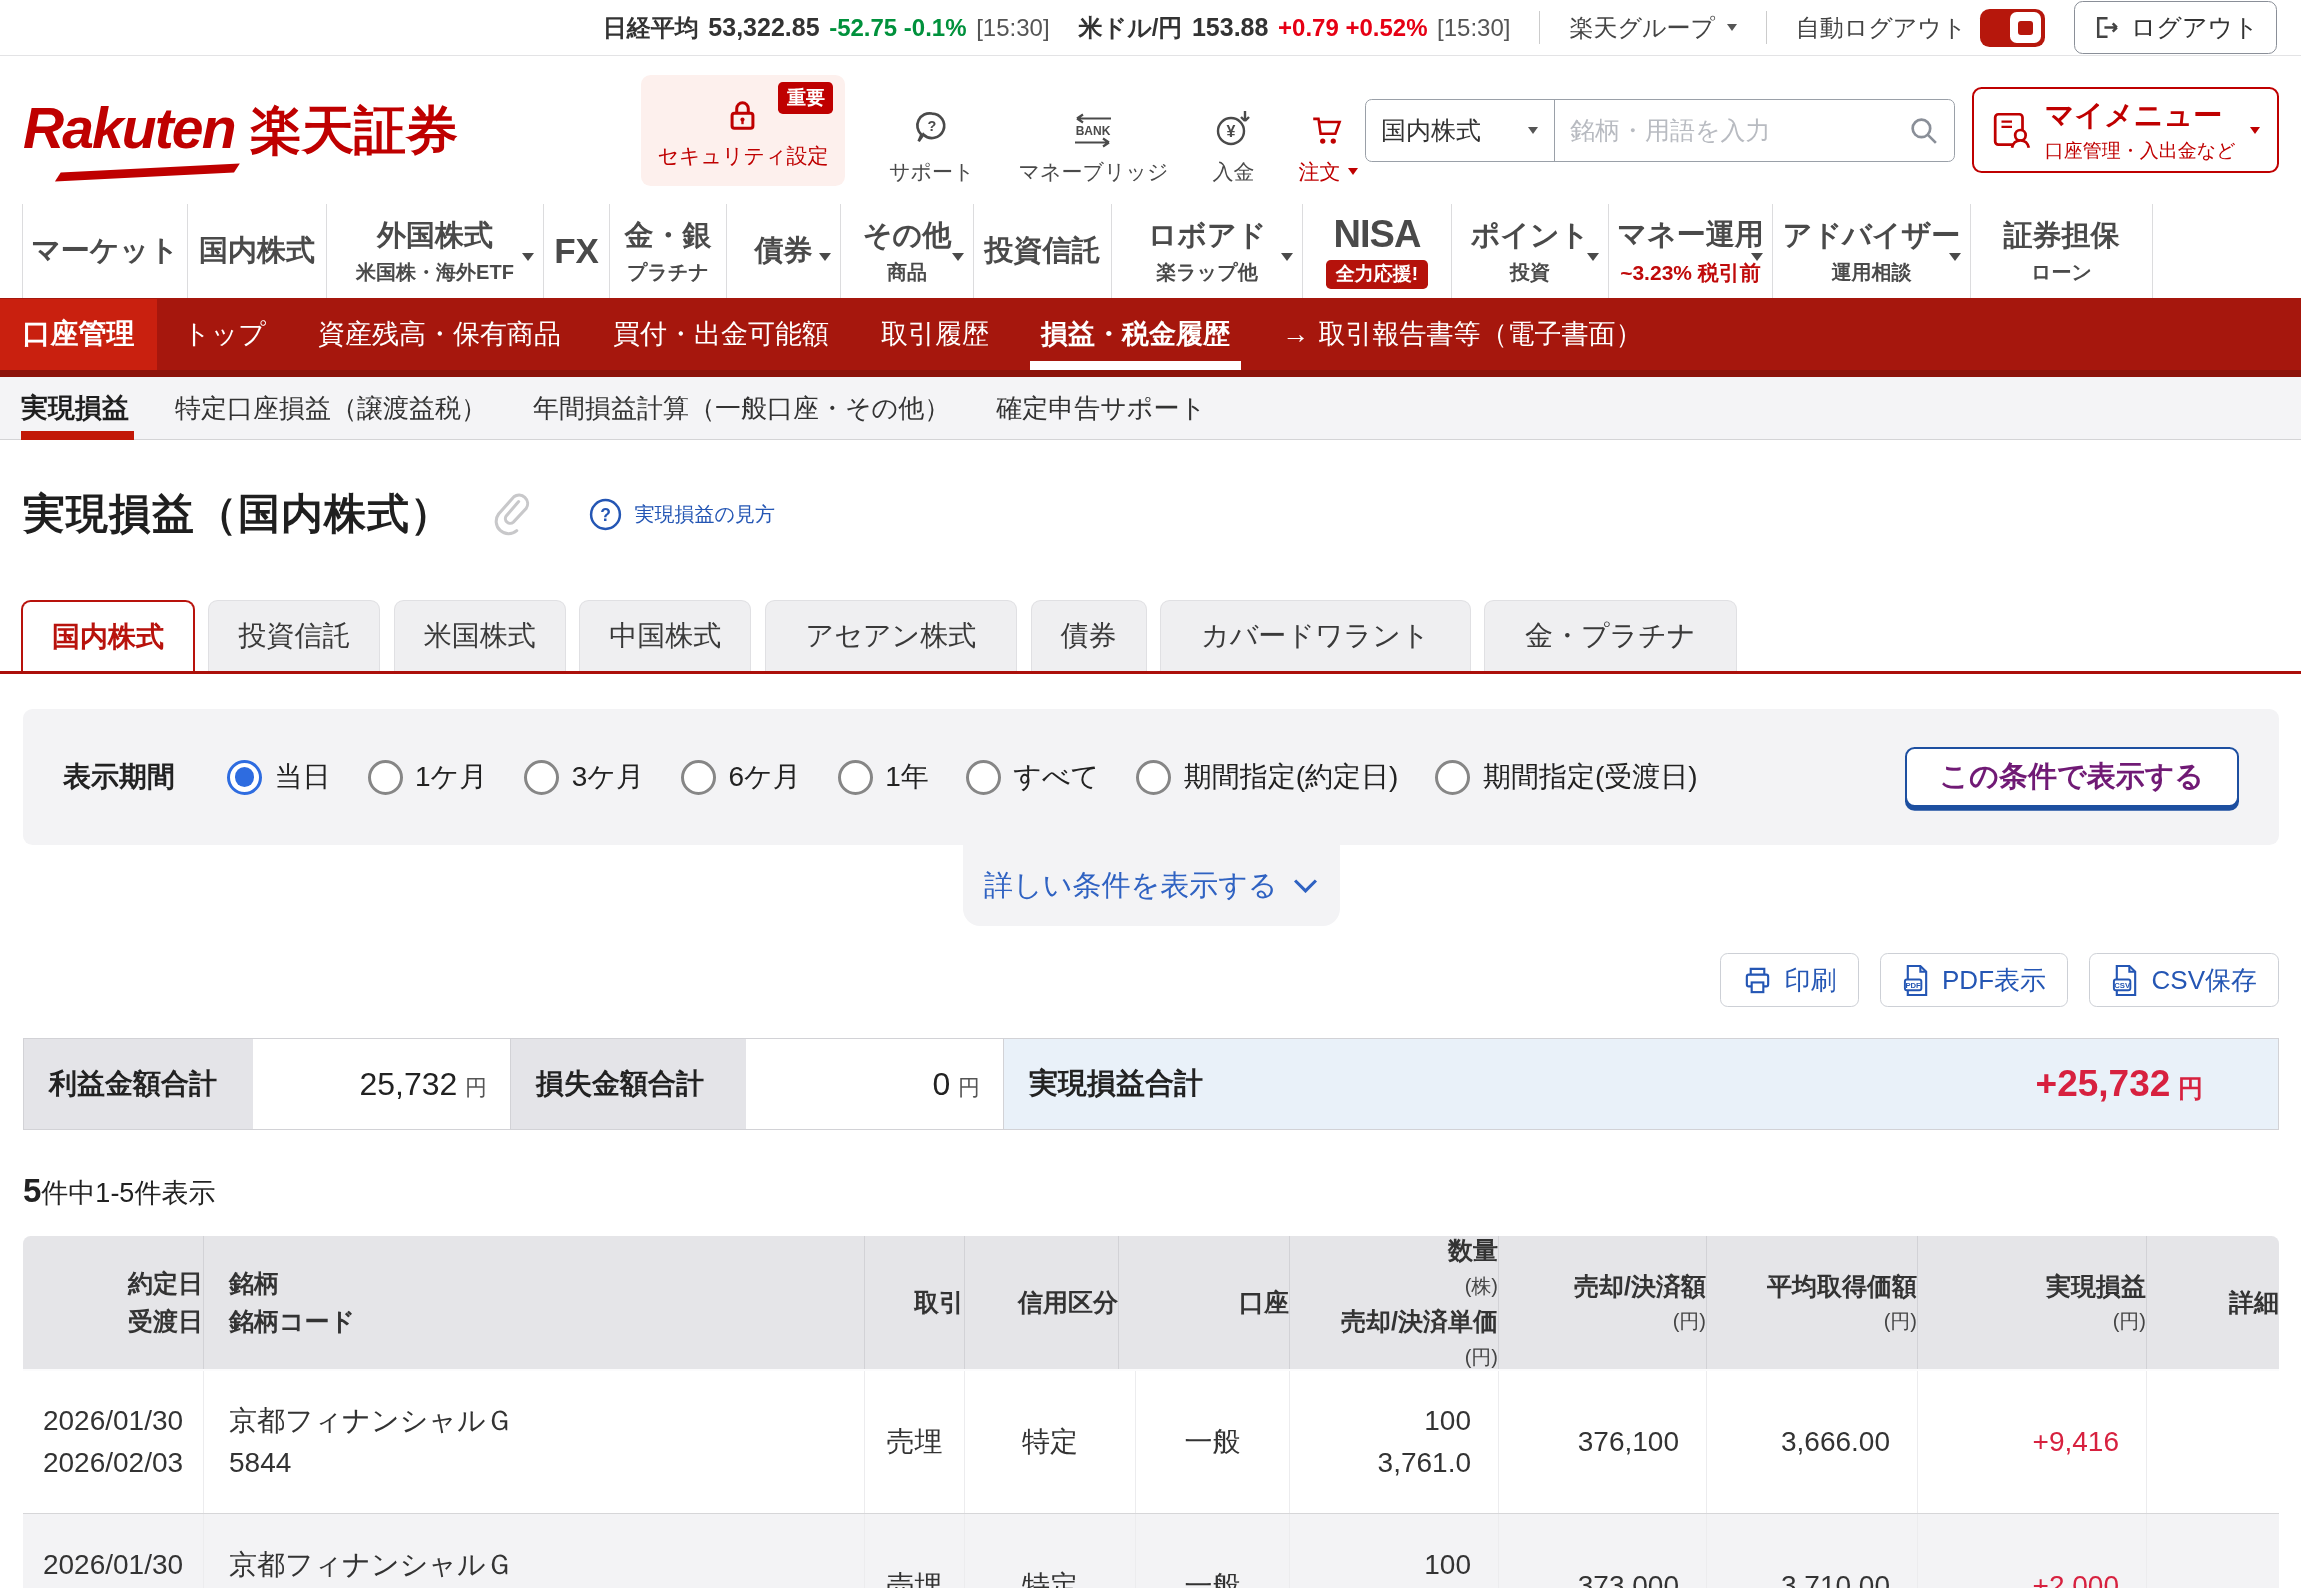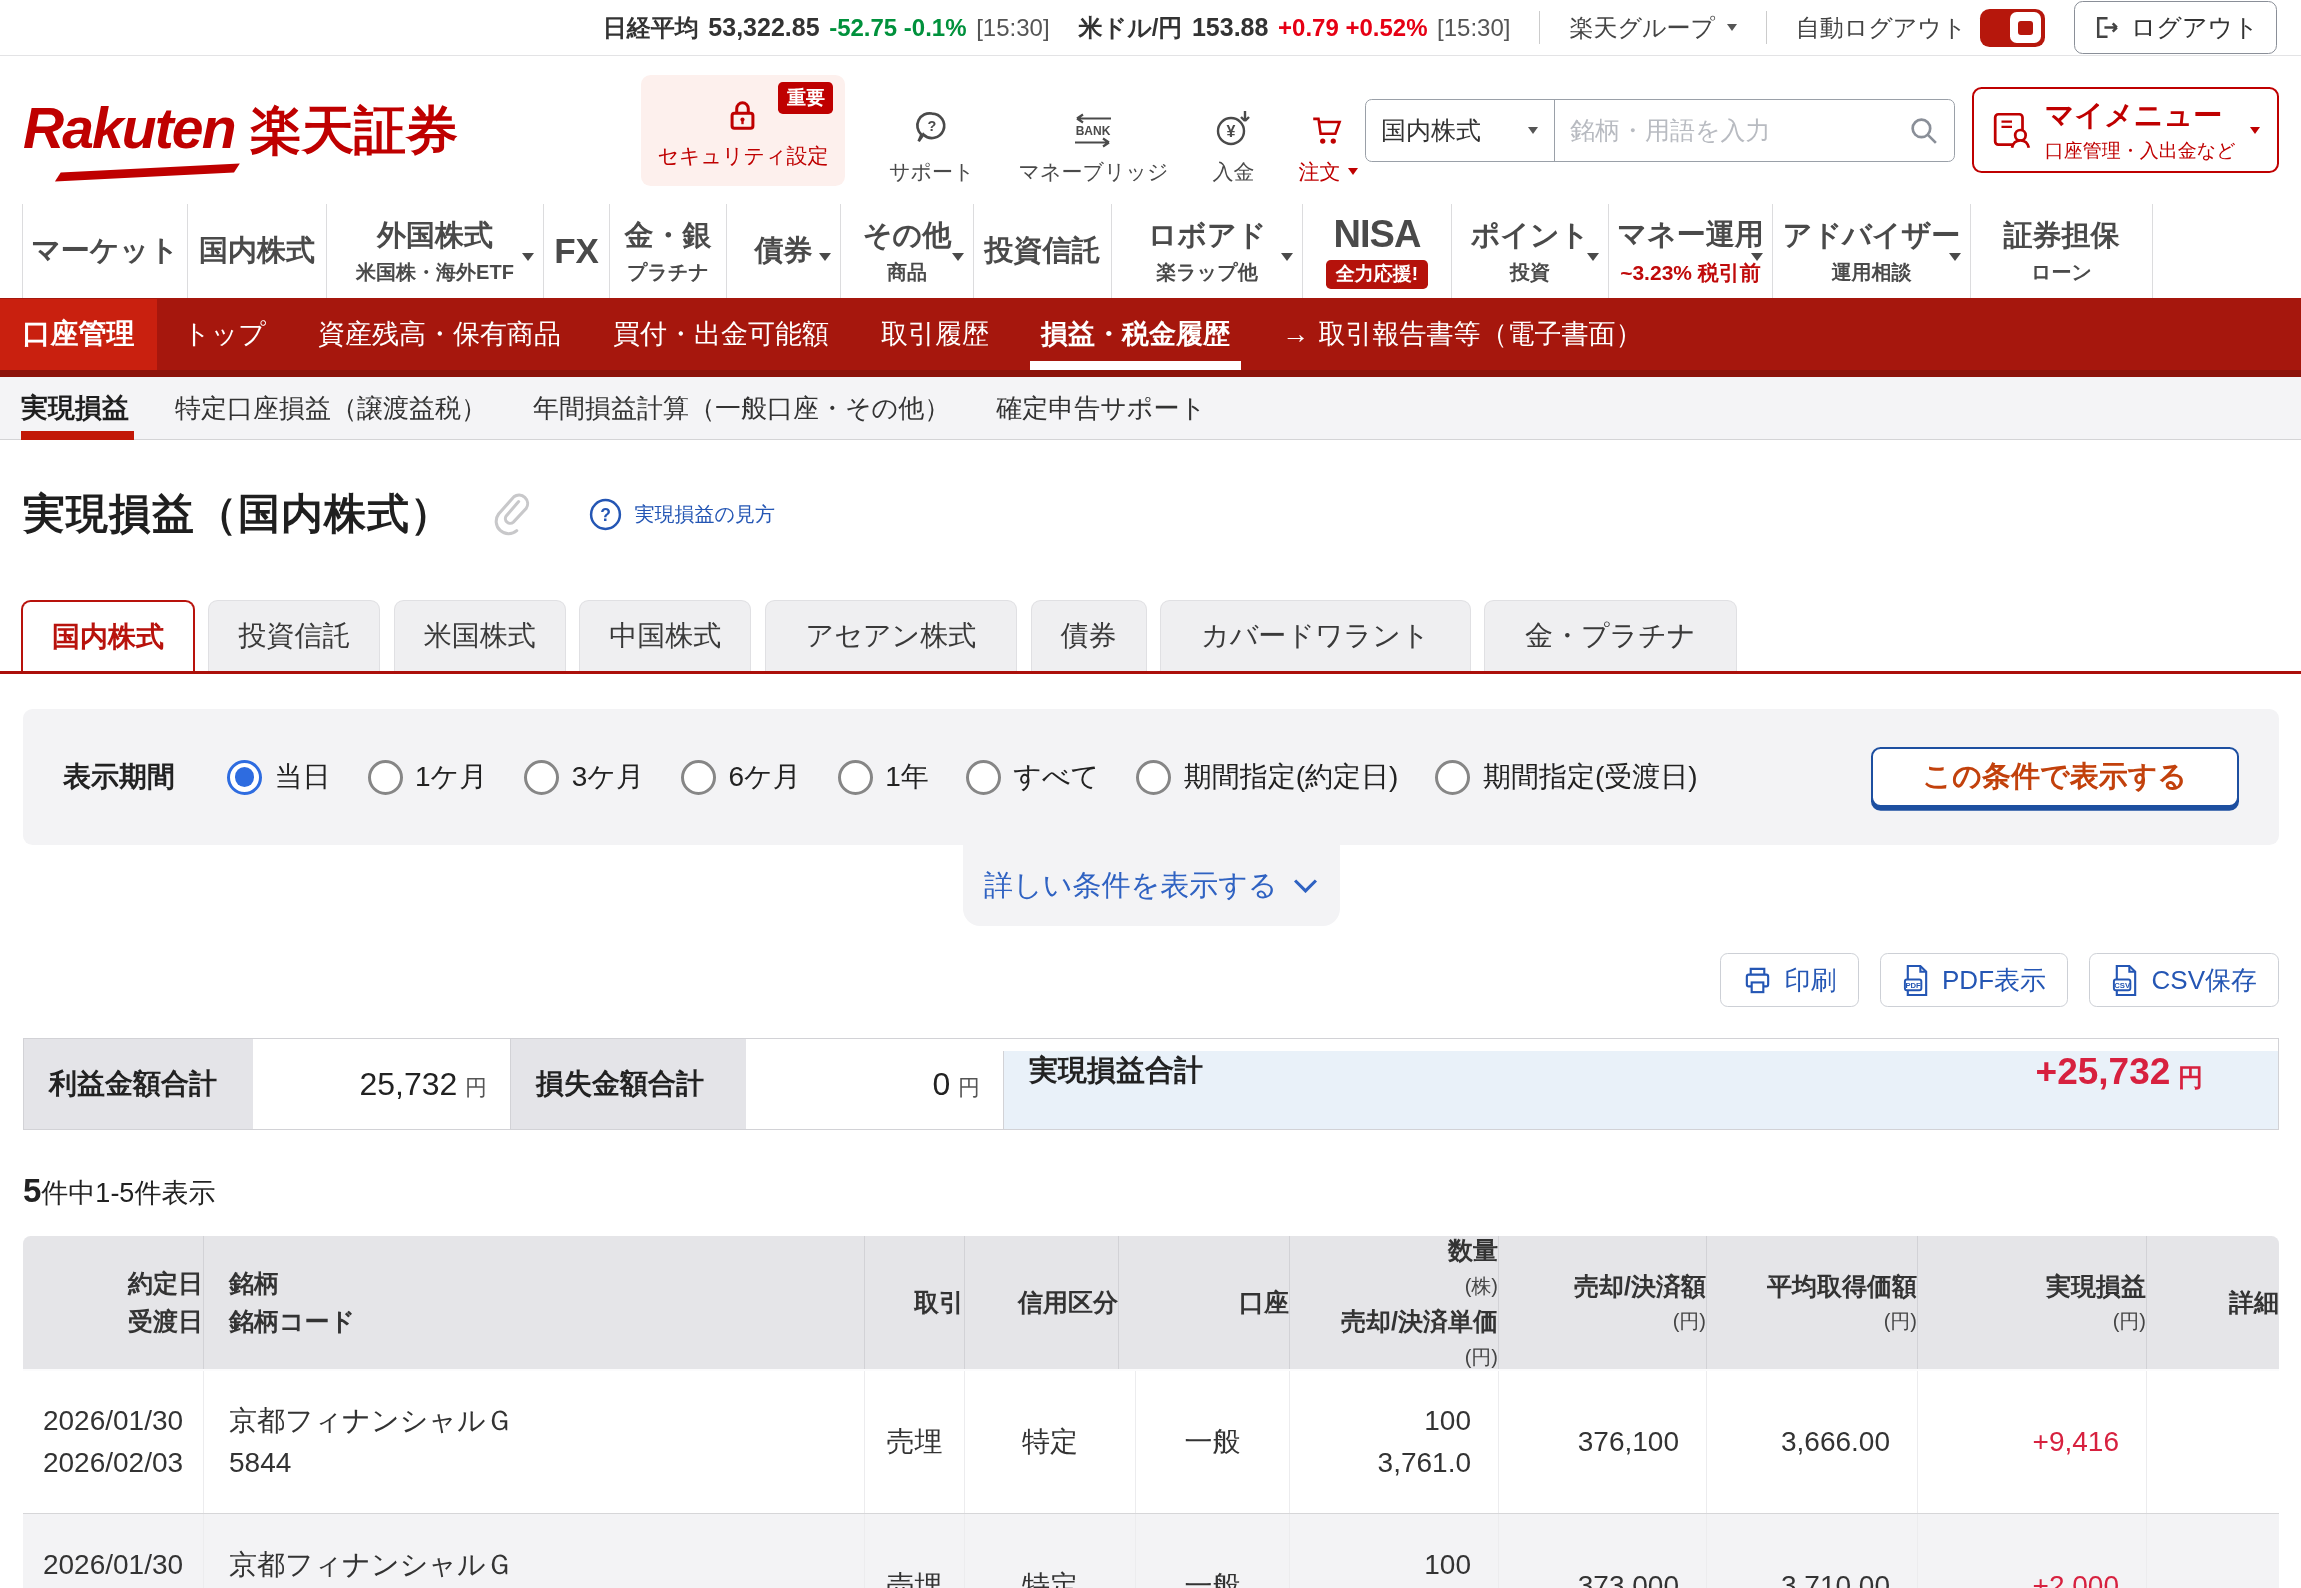--- a/index.html
+++ b/index.html
@@ -133,22 +133,22 @@
   .filter-panel { margin:35px 23px 0; background:#f3f3f5; border-radius:9.6px; height:136px;
     display:flex; align-items:center; padding:0 40px; }
   .f-label { font-size:28px; font-weight:bold; color:#222; margin-right:52px; }
   .opt { display:flex; align-items:center; gap:12.5px; margin-right:37px; font-size:28px;
     color:#222; cursor:pointer; white-space:nowrap; }
   .radio { position:relative; width:35px; height:35px; border-radius:50%;
     border:3.8px solid #868686; background:#fff; flex:0 0 auto; }
   .radio.checked { border-color:#2e6ce0; }
   .radio.checked::after { content:""; position:absolute; inset:4.8px; border-radius:50%;
     background:#2e6ce0; }
-  .apply-btn { margin-left:auto; height:60px; padding:0 50px; background:#fff;
-    border:2.9px solid #1d4fa0; border-radius:9.6px; color:#c2410c; font-weight:bold;
+  .apply-btn { margin-left:auto; height:60px; padding:0 33px; background:#fff;
+    border:2.9px solid #1d4fa0; border-radius:9.6px; color:#701a75; font-weight:bold;
     font-size:29px; box-shadow:0 3.8px 0 #1d4fa0; cursor:pointer; white-space:nowrap;font-family:Liberation Mono, monospace; }
   .more-tab { width:377px; height:81px; margin:0 auto; background:#f3f3f5;
     border-radius:0 0 17.3px 17.3px; display:flex; align-items:center; justify-content:center;
     gap:15.4px; cursor:pointer; }
   .more-link { font-size:29px; color:#2f62c2; }
 
   
   .actions-row { margin:27px 23px 0; display:flex; justify-content:flex-end; gap:21px; }
   .act-btn { height:54px; padding:0 21px; background:#fff; border:1.9px solid #cdd0d6;
     border-radius:7.7px; display:flex; align-items:center; gap:11.5px; font-size:26px;
@@ -157,21 +157,21 @@
   
   .summary-bar { margin:31px 23px 0; border:1.9px solid #d2d2d6; display:flex; height:92px; }
   .s-lbl { width:229px; background:#e4e4e8; display:flex; align-items:center;
     padding-left:25px; font-size:28px; font-weight:bold; color:#222; }
   .s-lbl.b2 { width:236px; border-left:1.9px solid #d2d2d6; }
   .s-val { width:257px; background:#fff; display:flex; align-items:center;
     justify-content:flex-end; padding-right:23px; }
   .s-num { font-size:32px; color:#222; }
   .s-unit { font-size:22px; color:#555; margin-left:7.7px; margin-top:7.7px; }
   .s-total { flex:1; background:#e9f1f9; border-left:1.9px solid #d2d2d6; display:flex;
-    padding:0 75px 0 25px;margin-top:12px; }
+    align-items:center; padding:0 75px 0 25px; }
   .s-total .lbl { font-size:29px; font-weight:bold; color:#222; }
   .s-total .num { margin-left:auto; font-size:37px; font-weight:bold; color:#d7213f; }
   .s-total .unit { font-size:25px; color:#d7213f; margin-left:7.7px; margin-top:9.6px; font-weight:bold; }
 
   
   .count-row { margin:42px 23px 0; font-size:27px; color:#222; }
   .count-row .big { font-size:33px; font-weight:bold; }
   .pl-table { margin:25px 23px 0; }
   .thead { display:flex; background:#e5e5e8; border-radius:7.7px 7.7px 0 0; height:133px; }
   .th { display:flex; flex-direction:column; align-items:flex-end; justify-content:center;

